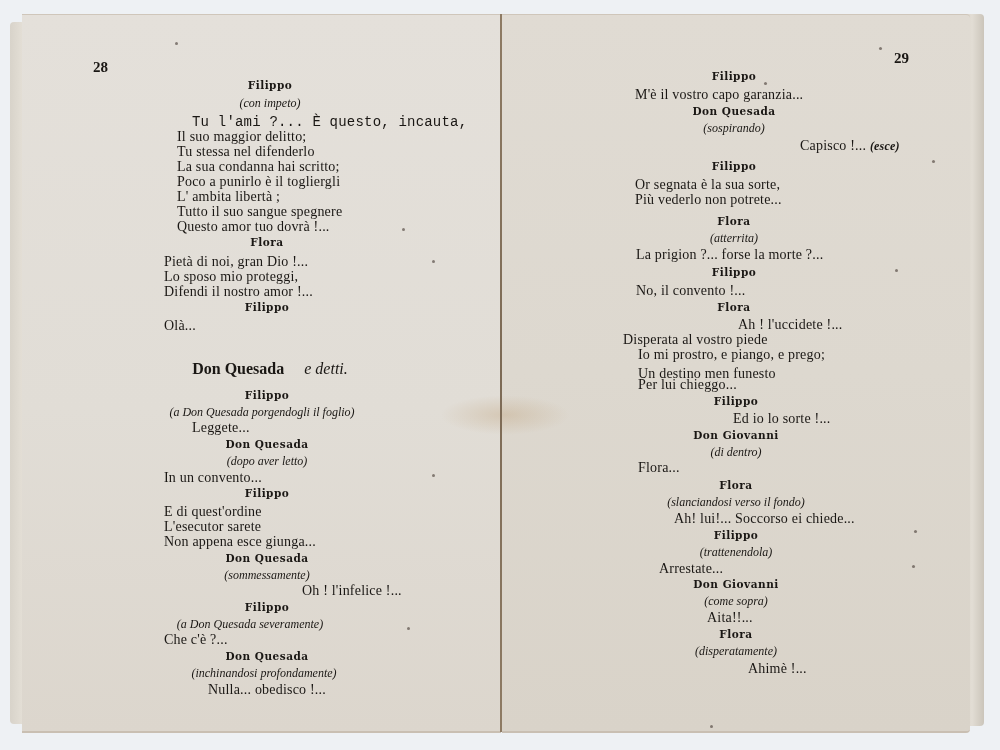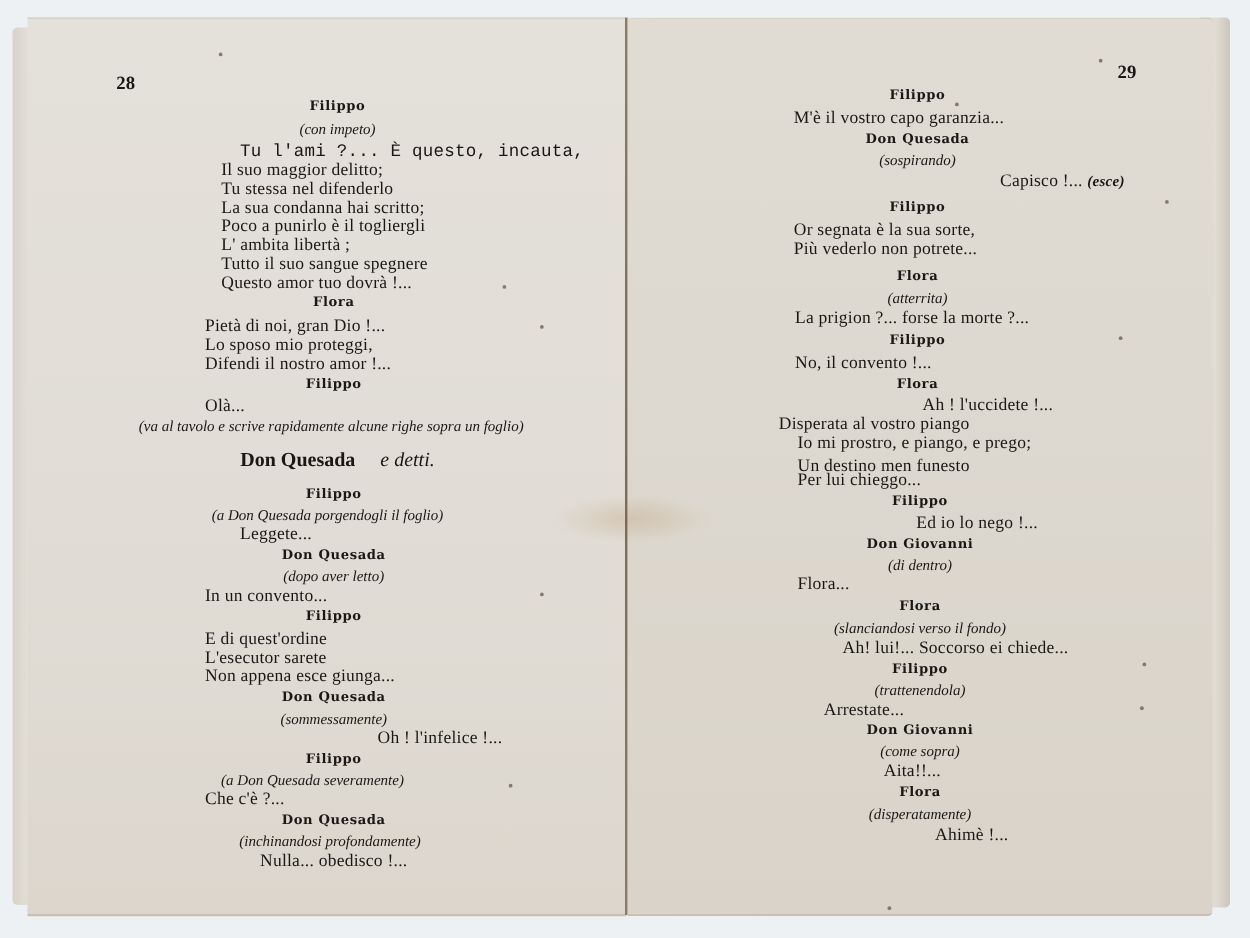--- a/index.html
+++ b/index.html
@@ -83,21 +83,20 @@
   <span class="line verse" style="left:155px; top:190px;">Tutto il suo sangue spegnere</span>
   <span class="line verse" style="left:155px; top:205px;">Questo amor tuo dovrà !...</span>
 
   <span class="line speaker center" style="left:245px; top:222px;">Flora</span>
   <span class="line verse" style="left:142px; top:240px;">Pietà di noi, gran Dio !...</span>
   <span class="line verse" style="left:142px; top:255px;">Lo sposo mio proteggi,</span>
   <span class="line verse" style="left:142px; top:270px;">Difendi il nostro amor !...</span>
 
   <span class="line speaker center" style="left:245px; top:287px;">Filippo</span>
   <span class="line verse" style="left:142px; top:304px;">Olà...</span>
-  <span class="line direction center" style="left:243px; top:320px;">(va al tavolo e scrive rapidamente alcune righe sopra un foglio)</span>
 
   <span class="line scene center" style="left:248px; top:346px;">
     <span>Don Quesada</span>
     <i>e detti.</i>
   </span>
 
   <span class="line speaker center" style="left:245px; top:375px;">Filippo</span>
   <span class="line direction center" style="left:240px; top:391px;">(a Don Quesada porgendogli il foglio)</span>
   <span class="line verse" style="left:170px; top:406px;">Leggete...</span>
   <span class="line speaker center" style="left:245px; top:424px;">Don Quesada</span>
@@ -140,27 +139,27 @@
   <span class="line verse" style="left:113px; top:163px;margin-left:20px;">Or segnata è la sua sorte,</span>
   <span class="line verse" style="left:133px; top:178px;">Più vederlo non potrete...</span>
 
   <span class="line speaker center" style="left:232px; top:201px;">Flora</span>
   <span class="line direction center" style="left:232px; top:217px;">(atterrita)</span>
   <span class="line verse" style="left:134px; top:233px;">La prigion ?... forse la morte ?...</span>
   <span class="line speaker center" style="left:232px; top:252px;">Filippo</span>
   <span class="line verse" style="left:134px; top:269px;">No, il convento !...</span>
   <span class="line speaker center" style="left:232px; top:287px;">Flora</span>
   <span class="line verse" style="left:236px; top:303px;">Ah ! l'uccidete !...</span>
-  <span class="line verse" style="left:121px; top:318px;">Disperata al vostro piango</span>
+  <span class="line verse" style="left:121px; top:318px;">Disperata al vostro piede</span>
   <span class="line verse" style="left:136px; top:333px;">Io mi prostro, e piango, e prego;</span>
   <span class="line verse" style="left:136px; top:352px;">Un destino men funesto</span>
   <span class="line verse" style="left:136px; top:363px;">Per lui chieggo...</span>
 
   <span class="line speaker center" style="left:234px; top:381px;">Filippo</span>
-  <span class="line verse" style="left:231px; top:397px;">Ed io lo nego !...</span>
+  <span class="line verse" style="left:231px; top:397px;">Ed io lo sorte !...</span>
   <span class="line speaker center" style="left:234px; top:415px;">Don Giovanni</span>
   <span class="line direction center" style="left:234px; top:431px;">(di dentro)</span>
   <span class="line verse" style="left:136px; top:446px;">Flora...</span>
   <span class="line speaker center" style="left:234px; top:465px;">Flora</span>
   <span class="line direction center" style="left:234px; top:481px;text-align:right;">(slanciandosi verso il fondo)</span>
   <span class="line verse" style="left:172px; top:497px;">Ah! lui!... Soccorso ei chiede...</span>
   <span class="line speaker center" style="left:234px; top:515px;">Filippo</span>
   <span class="line direction center" style="left:234px; top:531px;">(trattenendola)</span>
   <span class="line verse" style="left:137px; top:547px;margin-left:20px;">Arrestate...</span>
 

